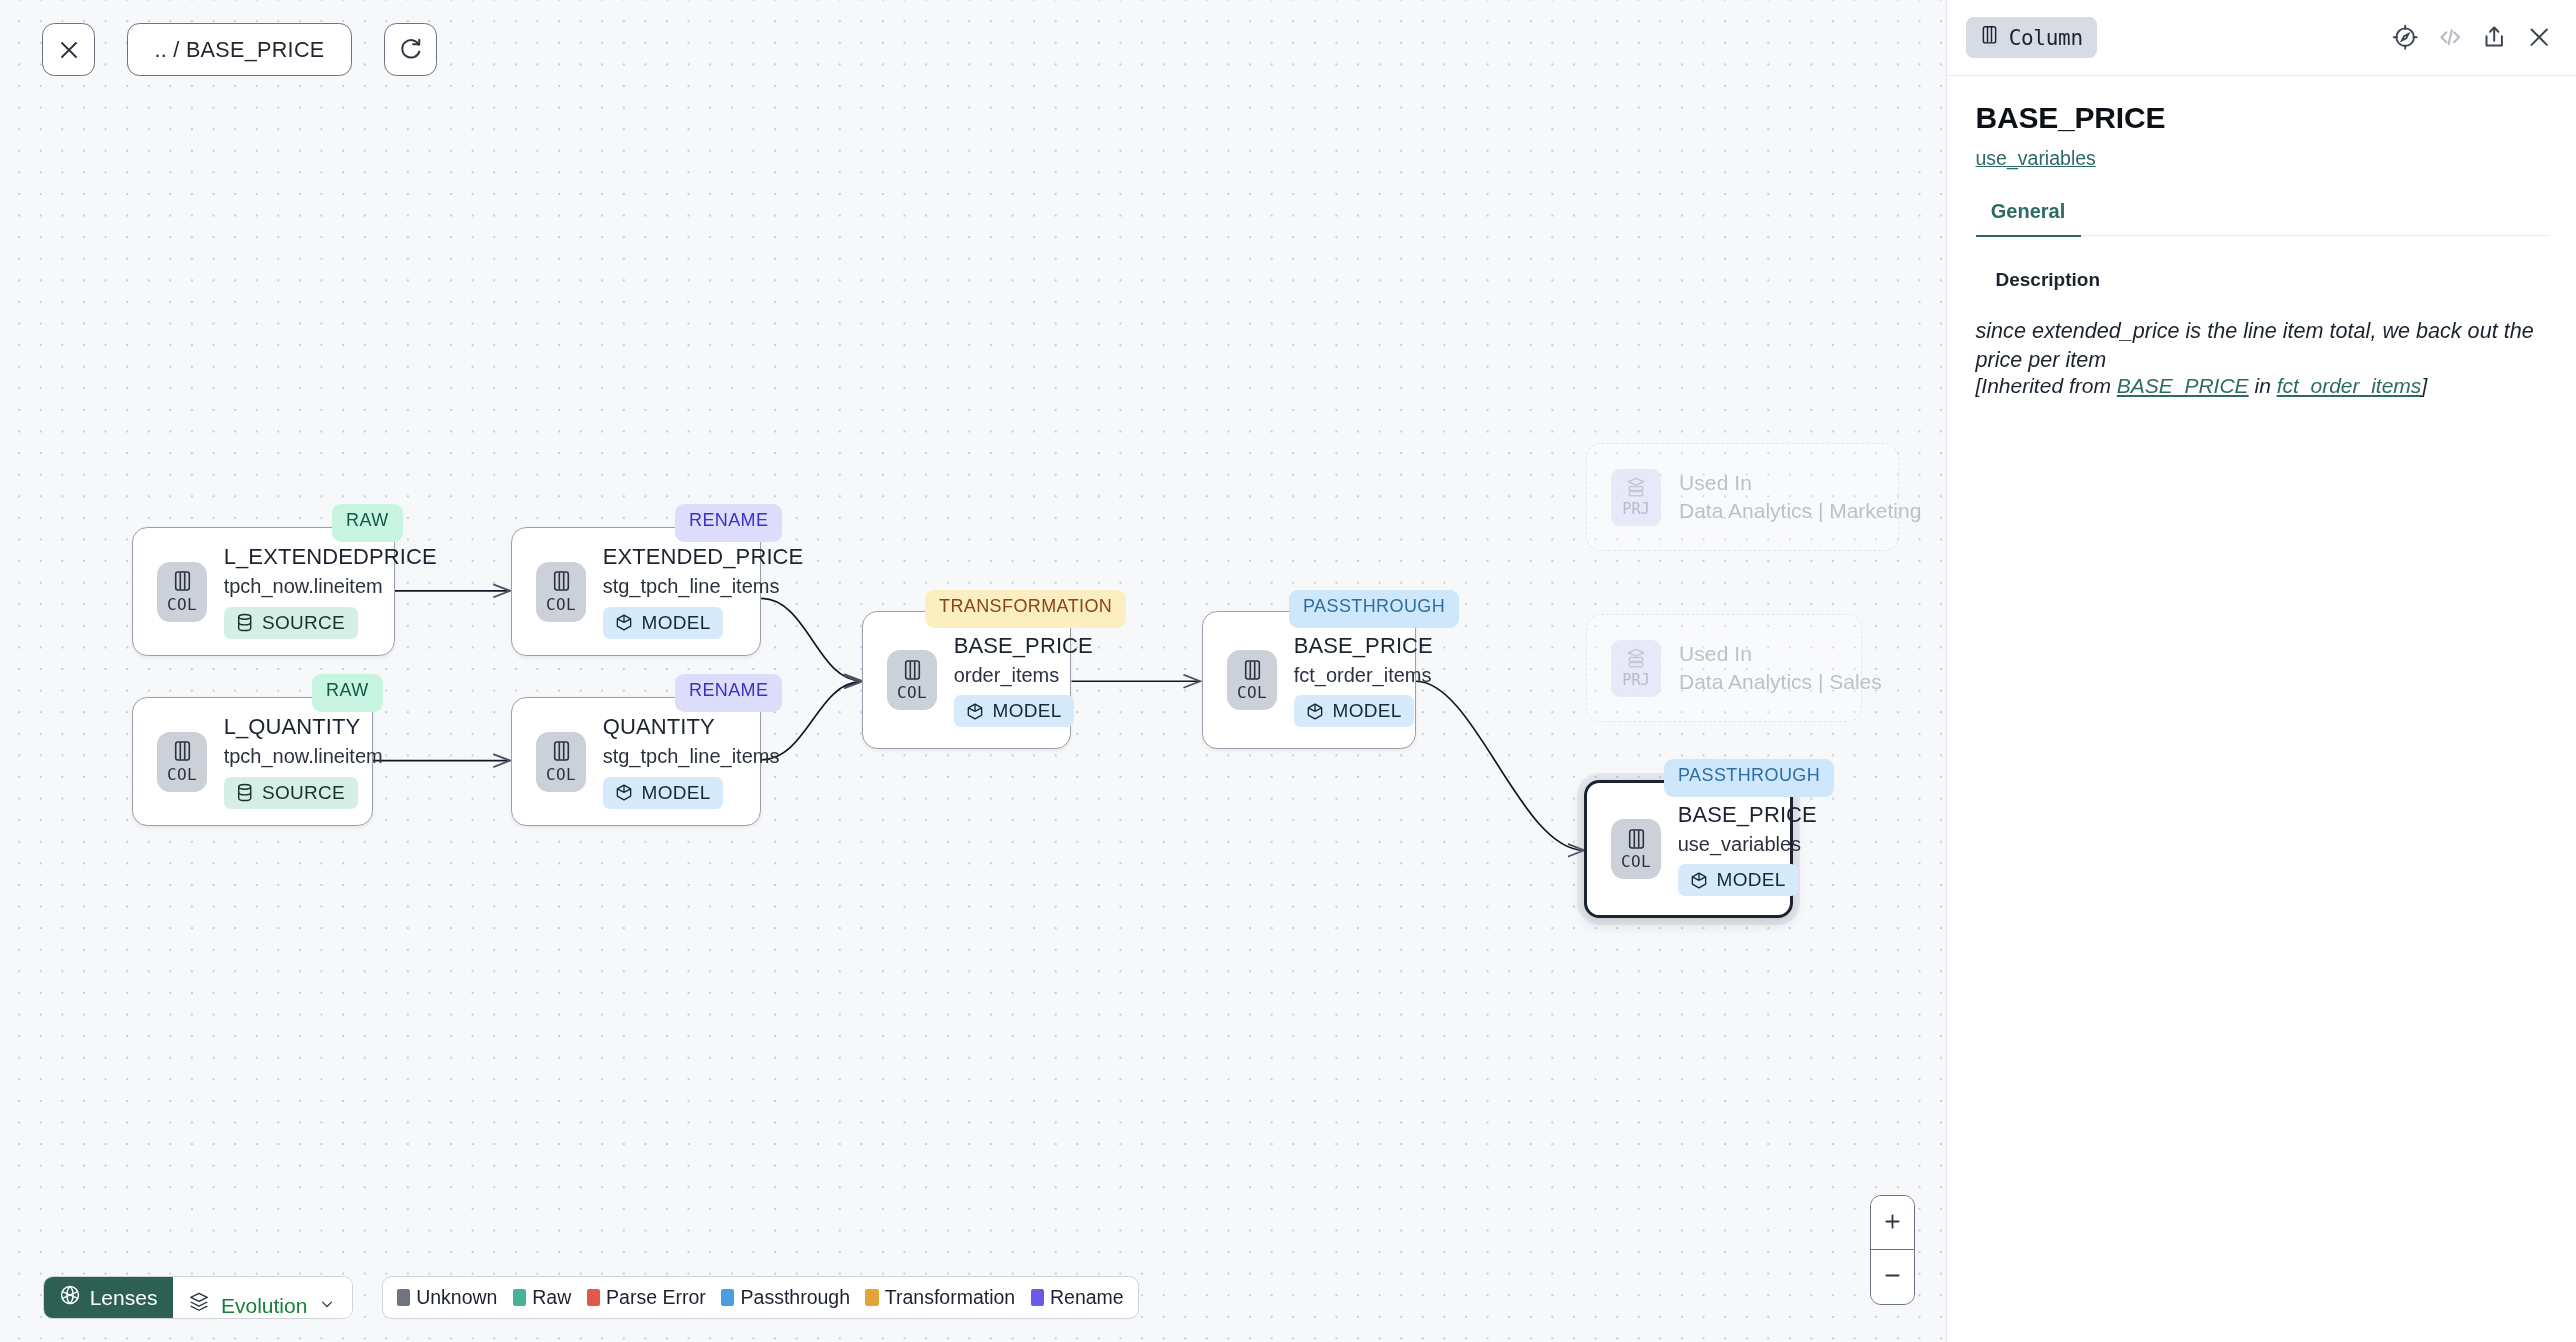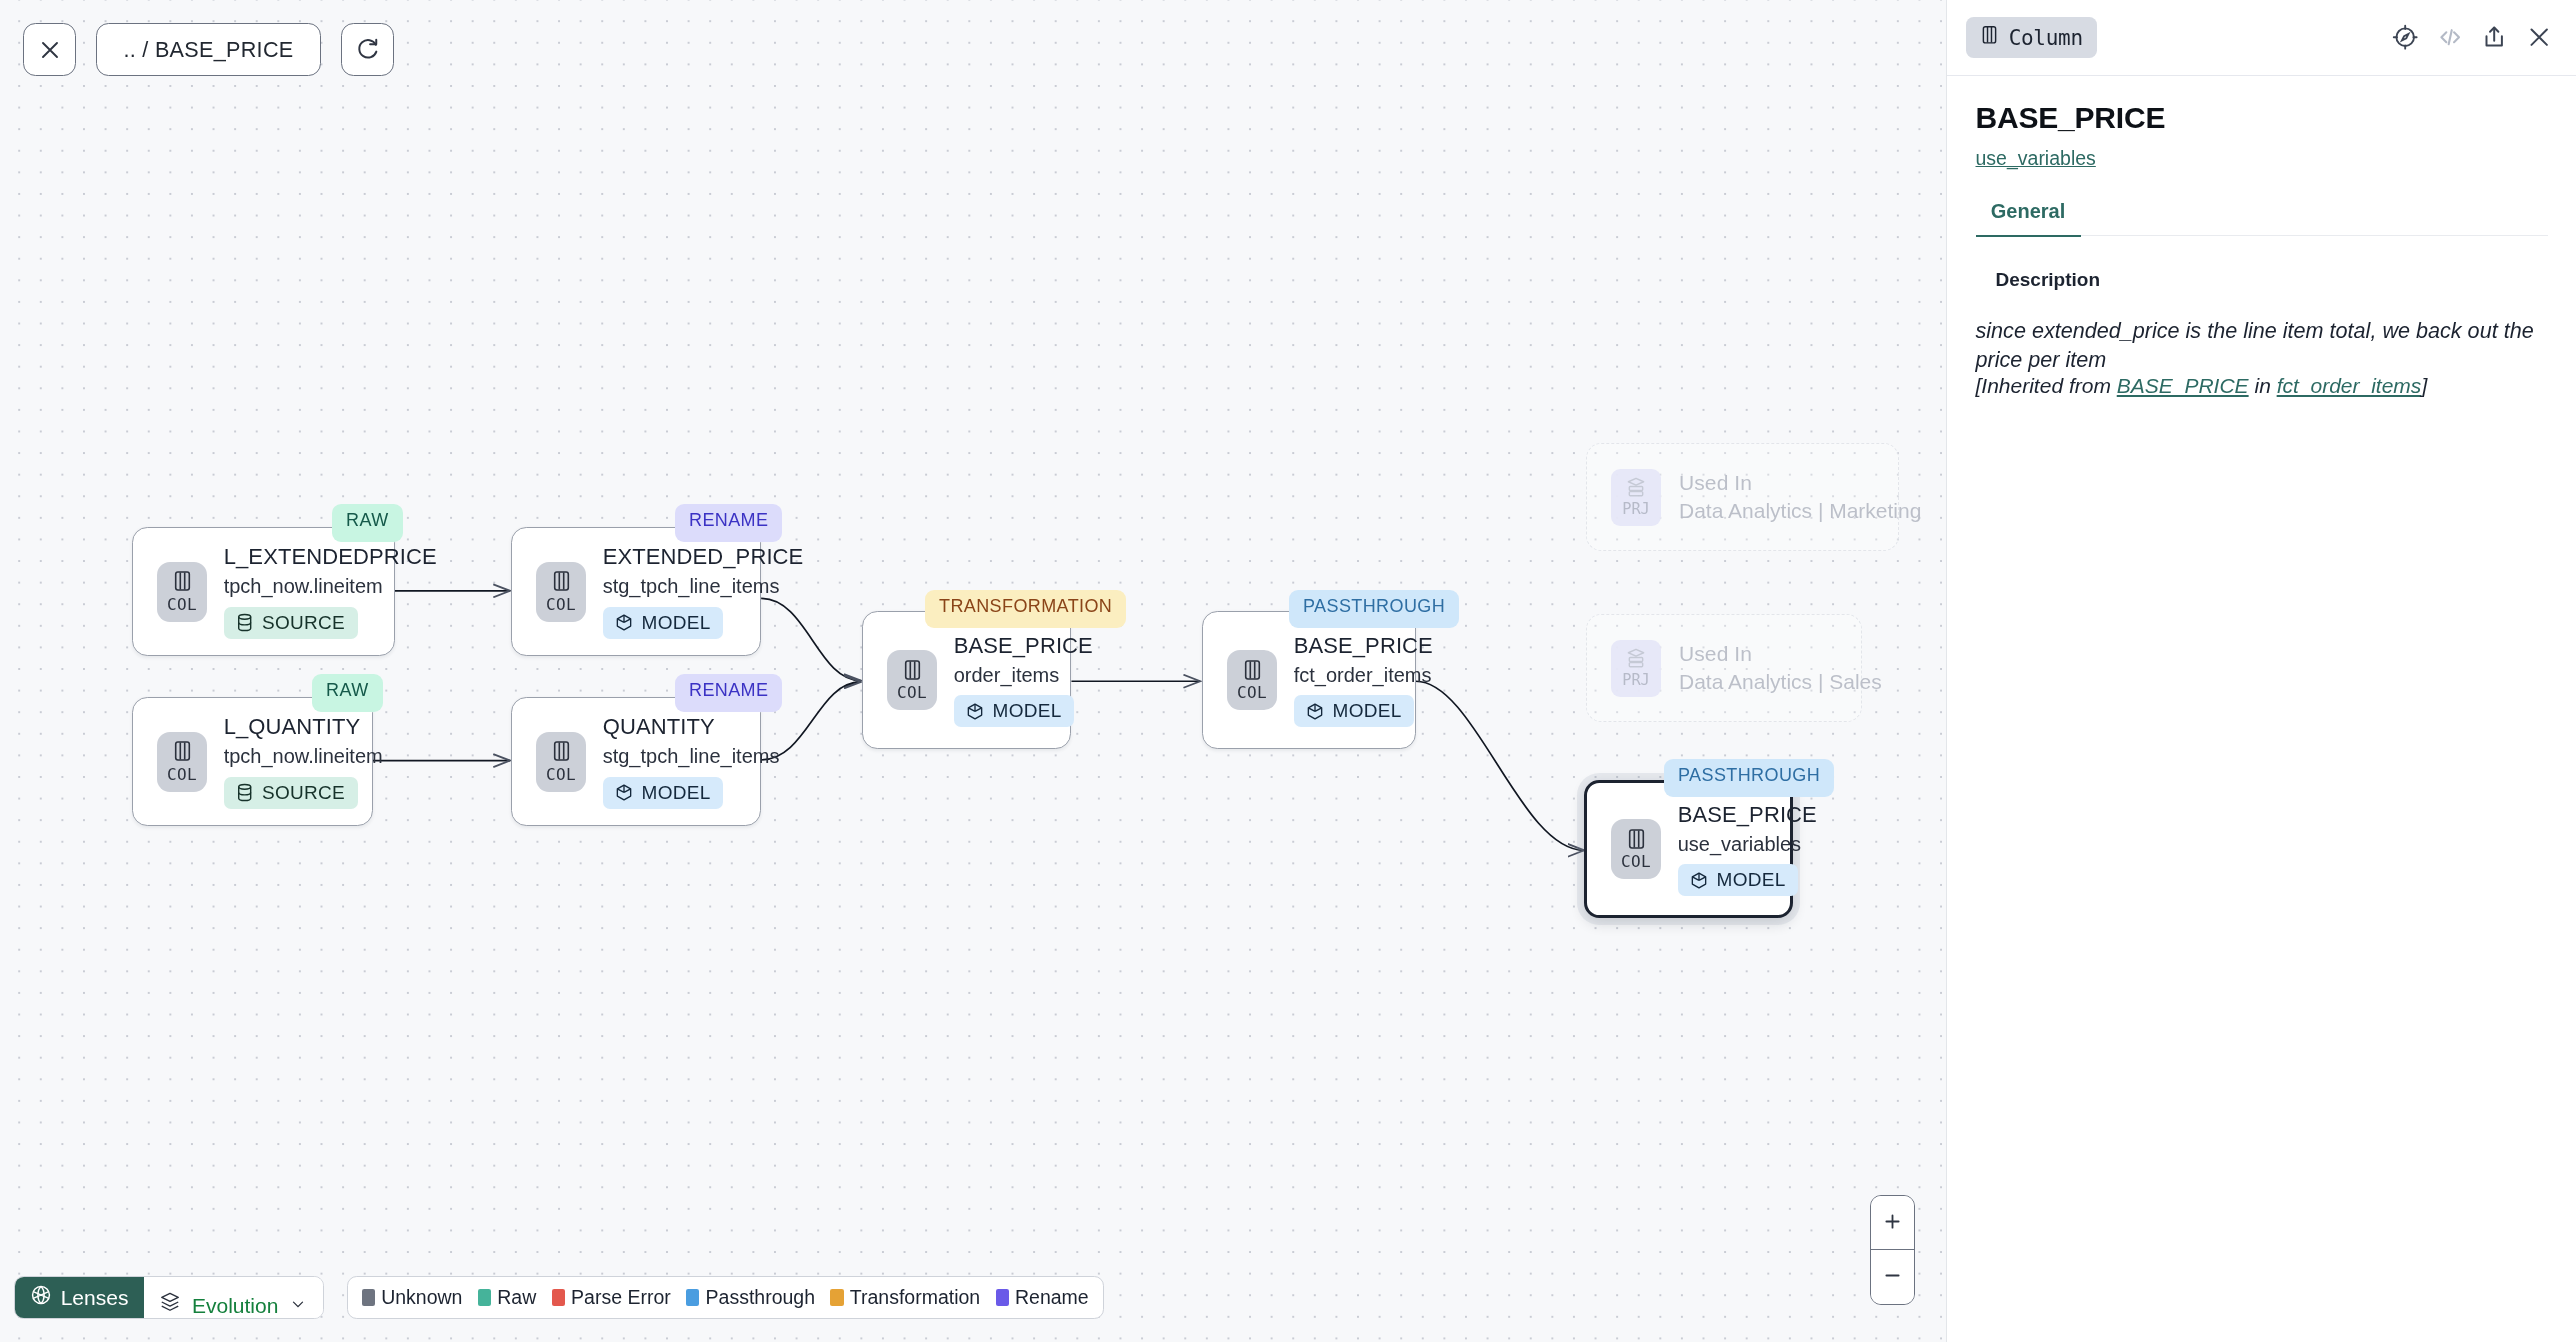--- a/index.html
+++ b/index.html
@@ -17,21 +17,21 @@
     width: 1946px; height: 1343px;
     background-color: #f7f8fa;
     background-image: radial-gradient(#c9ccd4 1px, transparent 1px);
     background-size: 21.6px 21.6px;
     background-position: 8.4px 10.4px;
     overflow: hidden;
     flex: none;
   }
 
   
-  .tl-bar { position: absolute; top: 23px; left: 23px; display: flex; gap: 20px; z-index: 40; }
+  .tl-bar { position: absolute; top: 23px; left: 42px; display: flex; gap: 32px; z-index: 40; }
   .tl-btn {
     background: #fff; border: 1.5px solid #6b7280; border-radius: 12.5px;
     height: 53px; display: flex; align-items: center; justify-content: center;
     color: #2f3542; cursor: pointer;
   }
   .tl-btn.sq { width: 53px; }
   .tl-btn.crumb { padding: 0 26.4px; font-size: 21.6px; letter-spacing: 0.3px; color: #222831; }
   .tl-btn svg { display: block; }
 
   
@@ -91,21 +91,21 @@
     display: flex; flex-direction: column; align-items: center; justify-content: center; gap: 1.4px; flex: none;
   }
   .prj-chip .lbl { font-size: 15.3px; color: #b3b7c6; font-family: "DejaVu Sans Mono", monospace; }
   .ghost .node-title { color: #b9bdc7; font-size: 21px; }
   .ghost .node-sub   { color: #b9bdc7; font-size: 21px; }
 
   
   #edges { position: absolute; inset: 0; width: 1946px; height: 1343px; z-index: 5; pointer-events: none; }
 
   
-  .bottom-bar { position: absolute; left: 14px; bottom: 24px; display: flex; align-items: center; gap: 23px; z-index: 40; }
+  .bottom-bar { position: absolute; left: 43px; bottom: 24px; display: flex; align-items: center; gap: 29px; z-index: 40; }
   .lenses-group { display: flex; border: 1.1px solid #cfd3da; border-radius: 9.7px; overflow: hidden; background: #fff; height: 43px; }
   .lenses-btn {
     background: #2d5f55; color: #ffffff; display: flex; align-items: center; gap: 8.4px;
     padding: 0 15.3px; font-size: 21px; cursor: pointer;
   }
   .evolution-btn {
     background: #ffffff; color: #15803d; display: flex; align-items: flex-end; gap: 11px;
     padding: 0 15.3px; font-size: 21px; cursor: pointer;
   }
   .legend {

